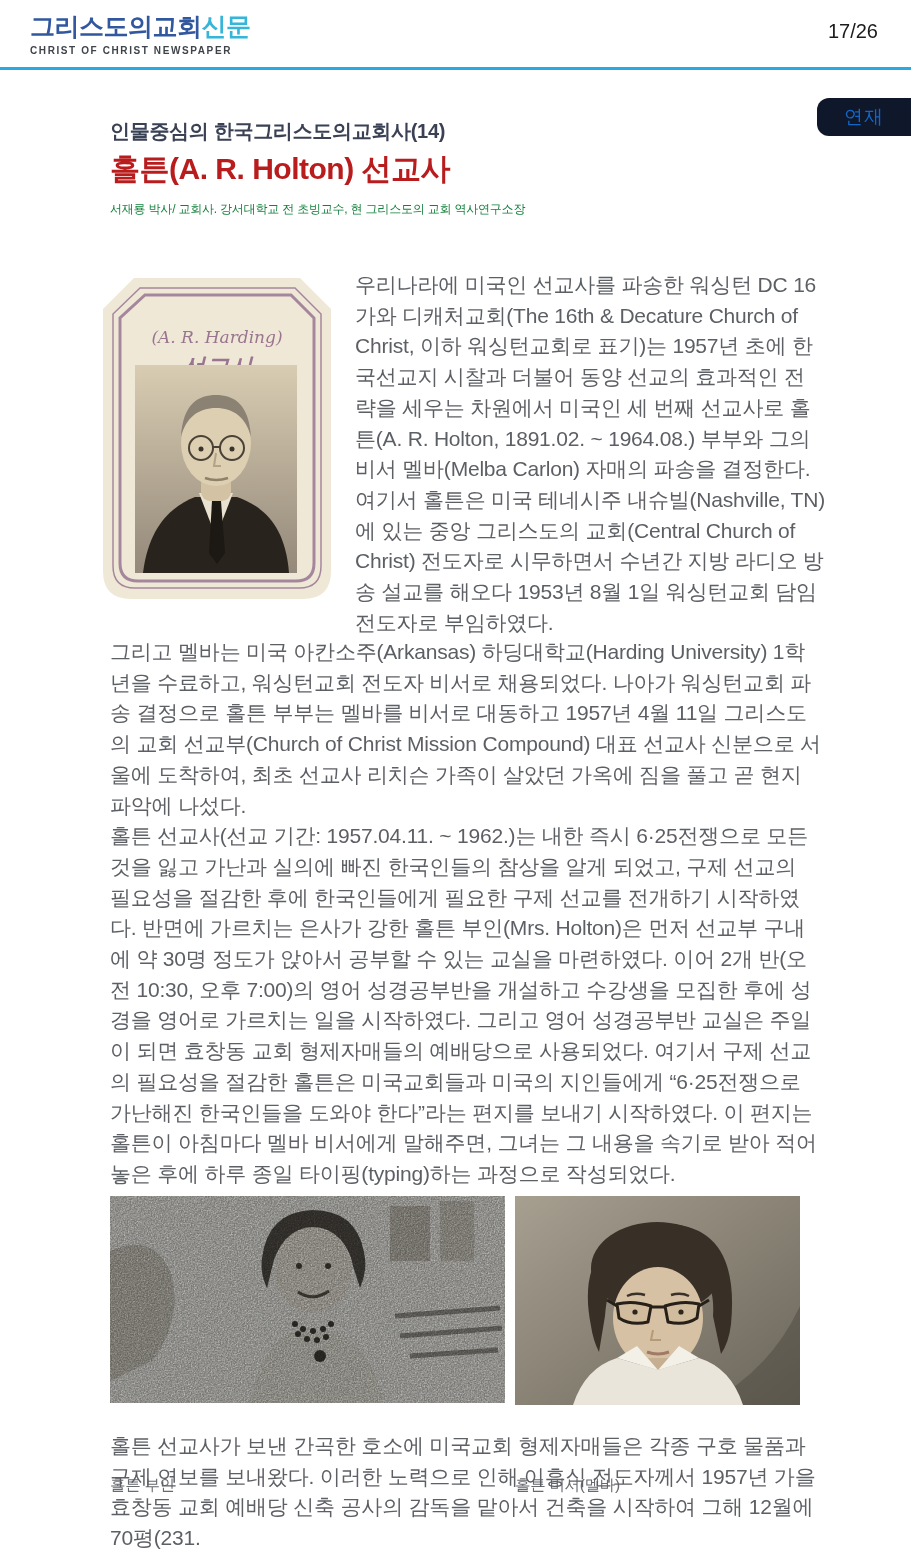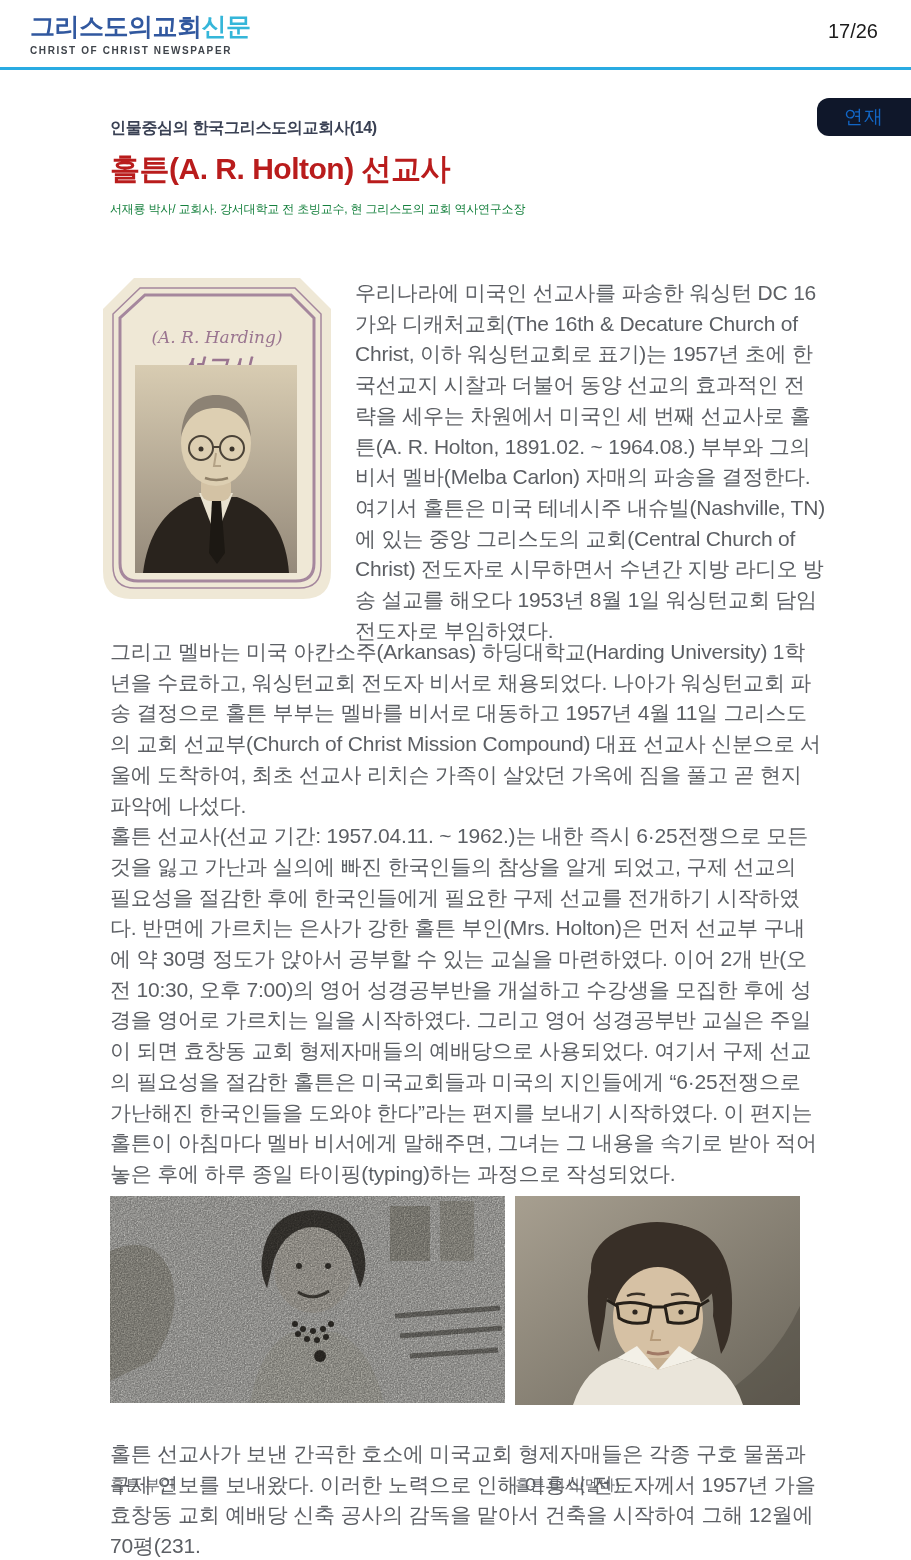--- a/index.html
+++ b/index.html
@@ -16,34 +16,34 @@
   .logo-sub { margin-top:4px; font-size:10px; font-weight:bold; color:#3f444b; letter-spacing:1.6px; }
   .page-indicator { position:absolute; top:20px; right:33px; font-size:20px; color:#1b1b1b; }
   .divider { position:absolute; top:67px; left:0; width:911px; height:3px; background:#29abe2; }
   .serial-badge {
     position:absolute; top:98px; right:0; width:94px; height:38px;
     background:#0f172a; color:#1266c5; font-size:19px; font-weight:normal;
     border-radius:12px 0 0 12px; display:flex; align-items:center; justify-content:center;
     letter-spacing:1px;
   }
   
-  .eyebrow { position:absolute; left:110px; top:118px; font-size:16px; font-weight:bold; color:#3a4154; letter-spacing:-0.3px; }
+  .eyebrow { position:absolute; left:110px; top:118px; font-size:20px; font-weight:bold; color:#3a4154; letter-spacing:-0.3px; }
   .title { position:absolute; left:110px; top:149px; font-size:30px; font-weight:bold; color:#b91c1c; letter-spacing:-0.5px; }
   .byline { position:absolute; left:110px; top:201px; font-size:12px; color:#15803d; letter-spacing:-0.2px; }
   
   .portrait-card { position:absolute; left:100px; top:275px; width:234px; height:327px; }
   .portrait-card svg.frame { position:absolute; left:0; top:0; }
   .card-text { position:absolute; left:0; width:100%; text-align:center; color:#9a7590;
                font-family:"DejaVu Serif","Liberation Serif",serif; font-style:italic; }
   .card-name-kr { top:20px; font-size:27px; font-weight:bold; }
   .card-name-en { top:52px; font-size:17px; }
   .card-role    { top:76px; font-size:24px; font-weight:bold; }
   .portrait-photo { position:absolute; left:35px; top:90px; width:162px; height:208px; }
   
-  .body-text { color:#5c5f64; font-size:21px; line-height:30.7px; letter-spacing:-0.2px; word-break:normal; overflow-wrap:anywhere;margin-top:8px; }
+  .body-text { color:#5c5f64; font-size:21px; line-height:30.7px; letter-spacing:-0.2px; word-break:normal; overflow-wrap:anywhere; }
   .intro { position:absolute; left:355px; top:270px; width:470px; }
   .main-text { position:absolute; left:110px; top:637px; width:712px; }
   .main-text p { margin:0; }
   .closing { position:absolute; left:110px; top:1431px; width:712px; }
   
   .photo-left  { position:absolute; left:110px; top:1196px; width:395px; height:207px; overflow:hidden; }
   .photo-right { position:absolute; left:515px; top:1196px; width:285px; height:209px; overflow:hidden; }
   .caption { position:absolute; top:1475px; font-size:15.5px; color:#66696e; letter-spacing:-0.3px; }
   .caption-left { left:110px; }
   .caption-right { left:515px; }

